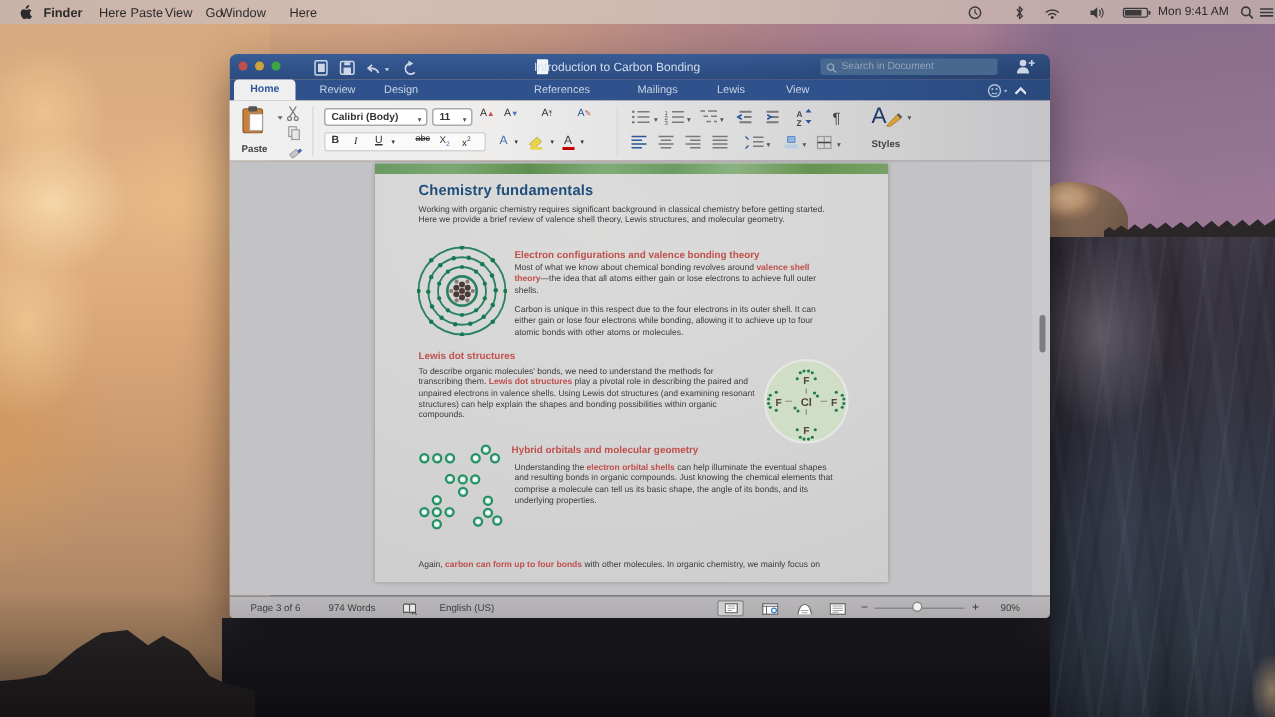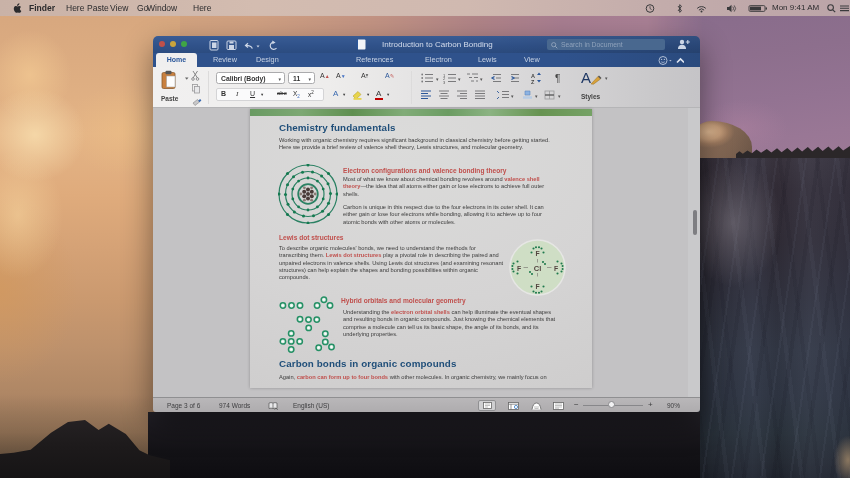--- a/index.html
+++ b/index.html
@@ -205,21 +205,21 @@
         <path d="M47.5 5.5 l3 0 l-1.5 2 z" fill="#cdd6e6"></path>
 
         <path d="M64.5 2.2 A3.6 3.6 0 1 0 67.5 8.2" fill="none" stroke="#cdd6e6" stroke-width="1.2"></path>
         <path d="M63.2 0.4 L66.6 2.4 L63.4 4.3 Z" fill="#cdd6e6"></path>
       </svg>
 
       <svg style="position:absolute; left:203px; top:3px;" width="10" height="11" viewBox="0 0 10 11">
         <path d="M2 0.5 H8.5 A1 1 0 0 1 9.5 1.5 V9.5 A1 1 0 0 1 8.5 10.5 H2 Z" fill="#f2f4f8"></path>
         <path d="M2 0.5 L2 10.5 L0.5 9 L0.5 2 Z" fill="#2b579a"></path>
       </svg>
-      <span style="position:absolute; left:229px; top:3.5px; color:#d5dded; font-size:8px; white-space:nowrap;">Introduction to Carbon Bonding</span>
+      <span style="position:absolute; left:203px; top:3.5px; color:#d5dded; font-size:8px; white-space:nowrap;">Introduction to Carbon Bonding</span>
 
       <div style="position:absolute; left:394px; top:3px; width:118px; height:11px; background:#49688f; border-radius:2px;">
         <svg style="position:absolute; left:4px; top:2.5px;" width="7" height="7" viewBox="0 0 7 7">
           <circle cx="2.7" cy="2.7" r="2.1" fill="none" stroke="#93a5bd" stroke-width="0.9"></circle>
           <path d="M4.3 4.3 L6.3 6.3" stroke="#93a5bd" stroke-width="1"></path>
         </svg>
         <span style="position:absolute; left:14px; top:1.5px; color:#8fa2bb; font-size:6.8px; white-space:nowrap;">Search in Document</span>
       </div>
 
       <svg style="position:absolute; left:524px; top:3px;" width="13" height="11" viewBox="0 0 13 11">
@@ -227,21 +227,21 @@
         <path d="M1 10 C1 6.8 3 5.8 5 5.8 C7 5.8 9 6.8 9 10 Z" fill="#cdd6e6"></path>
         <path d="M10.8 1 V5 M8.8 3 H12.8" stroke="#cdd6e6" stroke-width="1.1"></path>
       </svg>
     </div>
     <div id="tabrow">
       <div id="hometab">Home</div>
       <span class="tab" style="left:60px;">Review</span>
       <span class="tab" style="left:103px;">Design</span>
       <span class="tab" style="left:153px;margin-top:24px;">Layout</span>
       <span class="tab" style="left:203px;">References</span>
-      <span class="tab" style="left:272px;">Electron</span>
+      <span class="tab" style="left:272px;">Mailings</span>
       <span class="tab" style="left:325px;">Lewis</span>
       <span class="tab" style="left:371px;">View</span>
       <svg style="position:absolute; left:505px; top:3px;" width="26" height="9" viewBox="0 0 26 9">
         <circle cx="5" cy="4.5" r="4" fill="none" stroke="#aebcd4" stroke-width="1"></circle>
         <circle cx="3.6" cy="3.4" r="0.7" fill="#aebcd4"></circle>
         <circle cx="6.4" cy="3.4" r="0.7" fill="#aebcd4"></circle>
         <path d="M3.2 5.8 Q5 7.2 6.8 5.8" stroke="#aebcd4" stroke-width="0.8" fill="none"></path>
         <path d="M11.2 4 l2.4 0 l-1.2 1.6 z" fill="#aebcd4"></path>
         <path d="M19 6.5 L22.5 3 L26 6.5" stroke="#dee5f0" stroke-width="1.6" fill="none"></path>
       </svg>
@@ -394,21 +394,20 @@
           structures) can help explain the shapes and bonding possibilities within organic<br>
           compounds.
         </div>
         <div class="h-orange" style="left:91px; top:188px;">Hybrid orbitals and molecular geometry</div>
         <div class="body-txt" style="left:93px; top:200px;">
           Understanding the <span class="rb">electron orbital shells</span> can help illuminate the eventual shapes<br>
           and resulting bonds in organic compounds. Just knowing the chemical elements that<br>
           comprise a molecule can tell us its basic shape, the angle of its bonds, and its<br>
           underlying properties.
         </div>
-        <div class="h-blue" style="left:29px; top:249px;">Carbon bonds in organic compounds</div>
         <div class="body-txt" style="left:29px; top:265px;">
           Again, <span class="rb">carbon can form up to four bonds</span> with other molecules. In organic chemistry, we mainly focus on
         </div>
 
         <svg style="position:absolute; left:28px; top:55px;" width="60" height="60" viewBox="0 0 60 60">
           <g fill="none" stroke="#2b8163" stroke-width="1.2">
             <circle cx="30" cy="30" r="29"></circle>
             <circle cx="30" cy="30" r="22.5"></circle>
             <circle cx="30" cy="30" r="16"></circle>
             <circle cx="30" cy="30" r="9.8" stroke-width="1.8"></circle>

